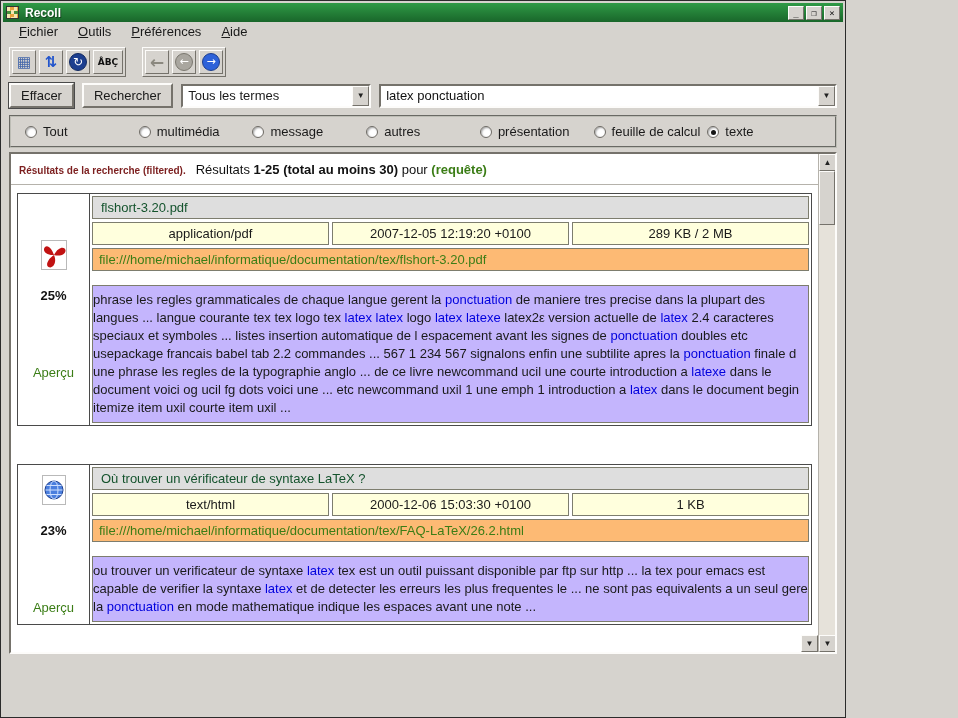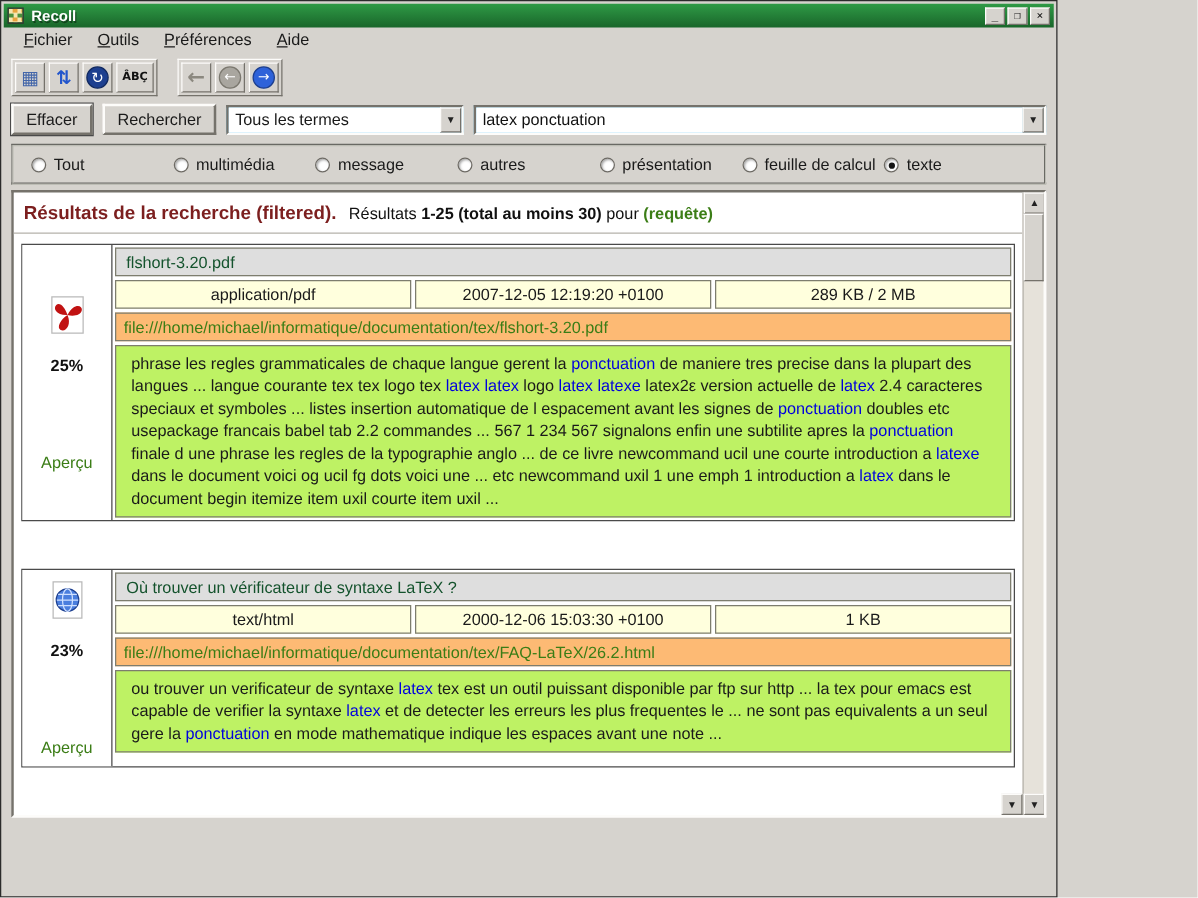--- a/index.html
+++ b/index.html
@@ -51,36 +51,36 @@
   
   .filterrow { margin:2px 6px 4px; border:2px groove #bdbdb5; padding:7px 14px; display:flex; align-items:center; }
   .filter-opt { flex:1; display:flex; align-items:center; gap:6px; cursor:pointer; white-space:nowrap; }
   .radio { width:12px; height:12px; border-radius:50%; background:#fff; border:1px solid #6d6a64; box-shadow:inset 1px 1px 2px rgba(0,0,0,.35); position:relative; flex:0 0 auto; }
   .radio.checked::after { content:""; position:absolute; left:3px; top:3px; width:5px; height:5px; border-radius:50%; background:#151515; }
 
   
   .results { margin:0 6px; height:502px; background:#fff; border:2px solid; border-color:#75726b #fdfcfa #fdfcfa #75726b; position:relative; overflow:hidden; }
   .results-inner { position:absolute; left:0; top:0; right:17px; bottom:0; overflow:hidden; }
   .res-header { padding:8px 8px 7px; border-bottom:1px solid #b5b2ab; box-shadow:0 1px 0 #ffffff; display:flex; align-items:baseline; gap:10px; }
-  .rh-title { color:#7c1f1f; font-weight:bold; font-size:15px; }
+  .rh-title { color:#7c1f1f; font-weight:bold; font-size:10px; }
   .rh-sum { font-size:13px; color:#111; }
   .rh-sum b { font-weight:bold; }
   .link { color:#3b7d16; cursor:pointer;margin-top:48px; }
   .link.bold { font-weight:bold; }
 
   .res-list { padding:8px 6px 0; }
   .result { display:flex; border:1px solid #4a4a4a; margin-bottom:38px; background:#fff; }
   .res-left { width:72px; border-right:1px solid #4a4a4a; display:flex; flex-direction:column; align-items:center; justify-content:center; gap:14px; padding:8px 2px; background:#fff; }
   .relevance { font-weight:bold; color:#111; }
   .res-right { flex:1; padding:2px; display:flex; flex-direction:column; gap:3px; min-width:0; }
   .res-title { background:#dedede; border:1px solid #7d7d6e; padding:3px 8px; font-weight:normal; color:#14532d; }
   .res-meta { display:flex; gap:3px; }
   .res-meta .cell { flex:1; background:#ffffdd; border:1px solid #7d7d6e; text-align:center; padding:3px 4px; white-space:nowrap; overflow:hidden; }
   .res-url { background:#fdba74; border:1px solid #7d7d6e; padding:3px 6px; white-space:nowrap; overflow:hidden; }
-  .res-abstract { background:#bef264; border:1px solid #7d7d6e; padding:5px 12px; line-height:18px; color:#1a1a1a; }
+  .res-abstract { background:#c4b5fd; border:1px solid #7d7d6e; padding:5px 0; line-height:18px; color:#1a1a1a;margin-top:11px; }
   .res-abstract .hl { color:#0000dd; }
 
   
   .scrollbar { position:absolute; right:0; top:0; bottom:0; width:17px; background:#e6e2da; display:flex; flex-direction:column; border-left:1px solid #b5b2ab; }
   .sb-btn { width:17px; height:17px; background:#d6d3ce; border:1px solid; border-color:#fdfcfa #75726b #75726b #fdfcfa; display:flex; align-items:center; justify-content:center; font-size:8px; color:#222; cursor:pointer; flex:0 0 auto; }
   .sb-thumb { height:54px; background:#d6d3ce; border:1px solid; border-color:#fdfcfa #75726b #75726b #fdfcfa; flex:0 0 auto; cursor:grab; }
   .sb-space { flex:1; }
   .inner-down { position:absolute; right:17px; bottom:0; }
 
   .bottom-spacer { flex:1; }

